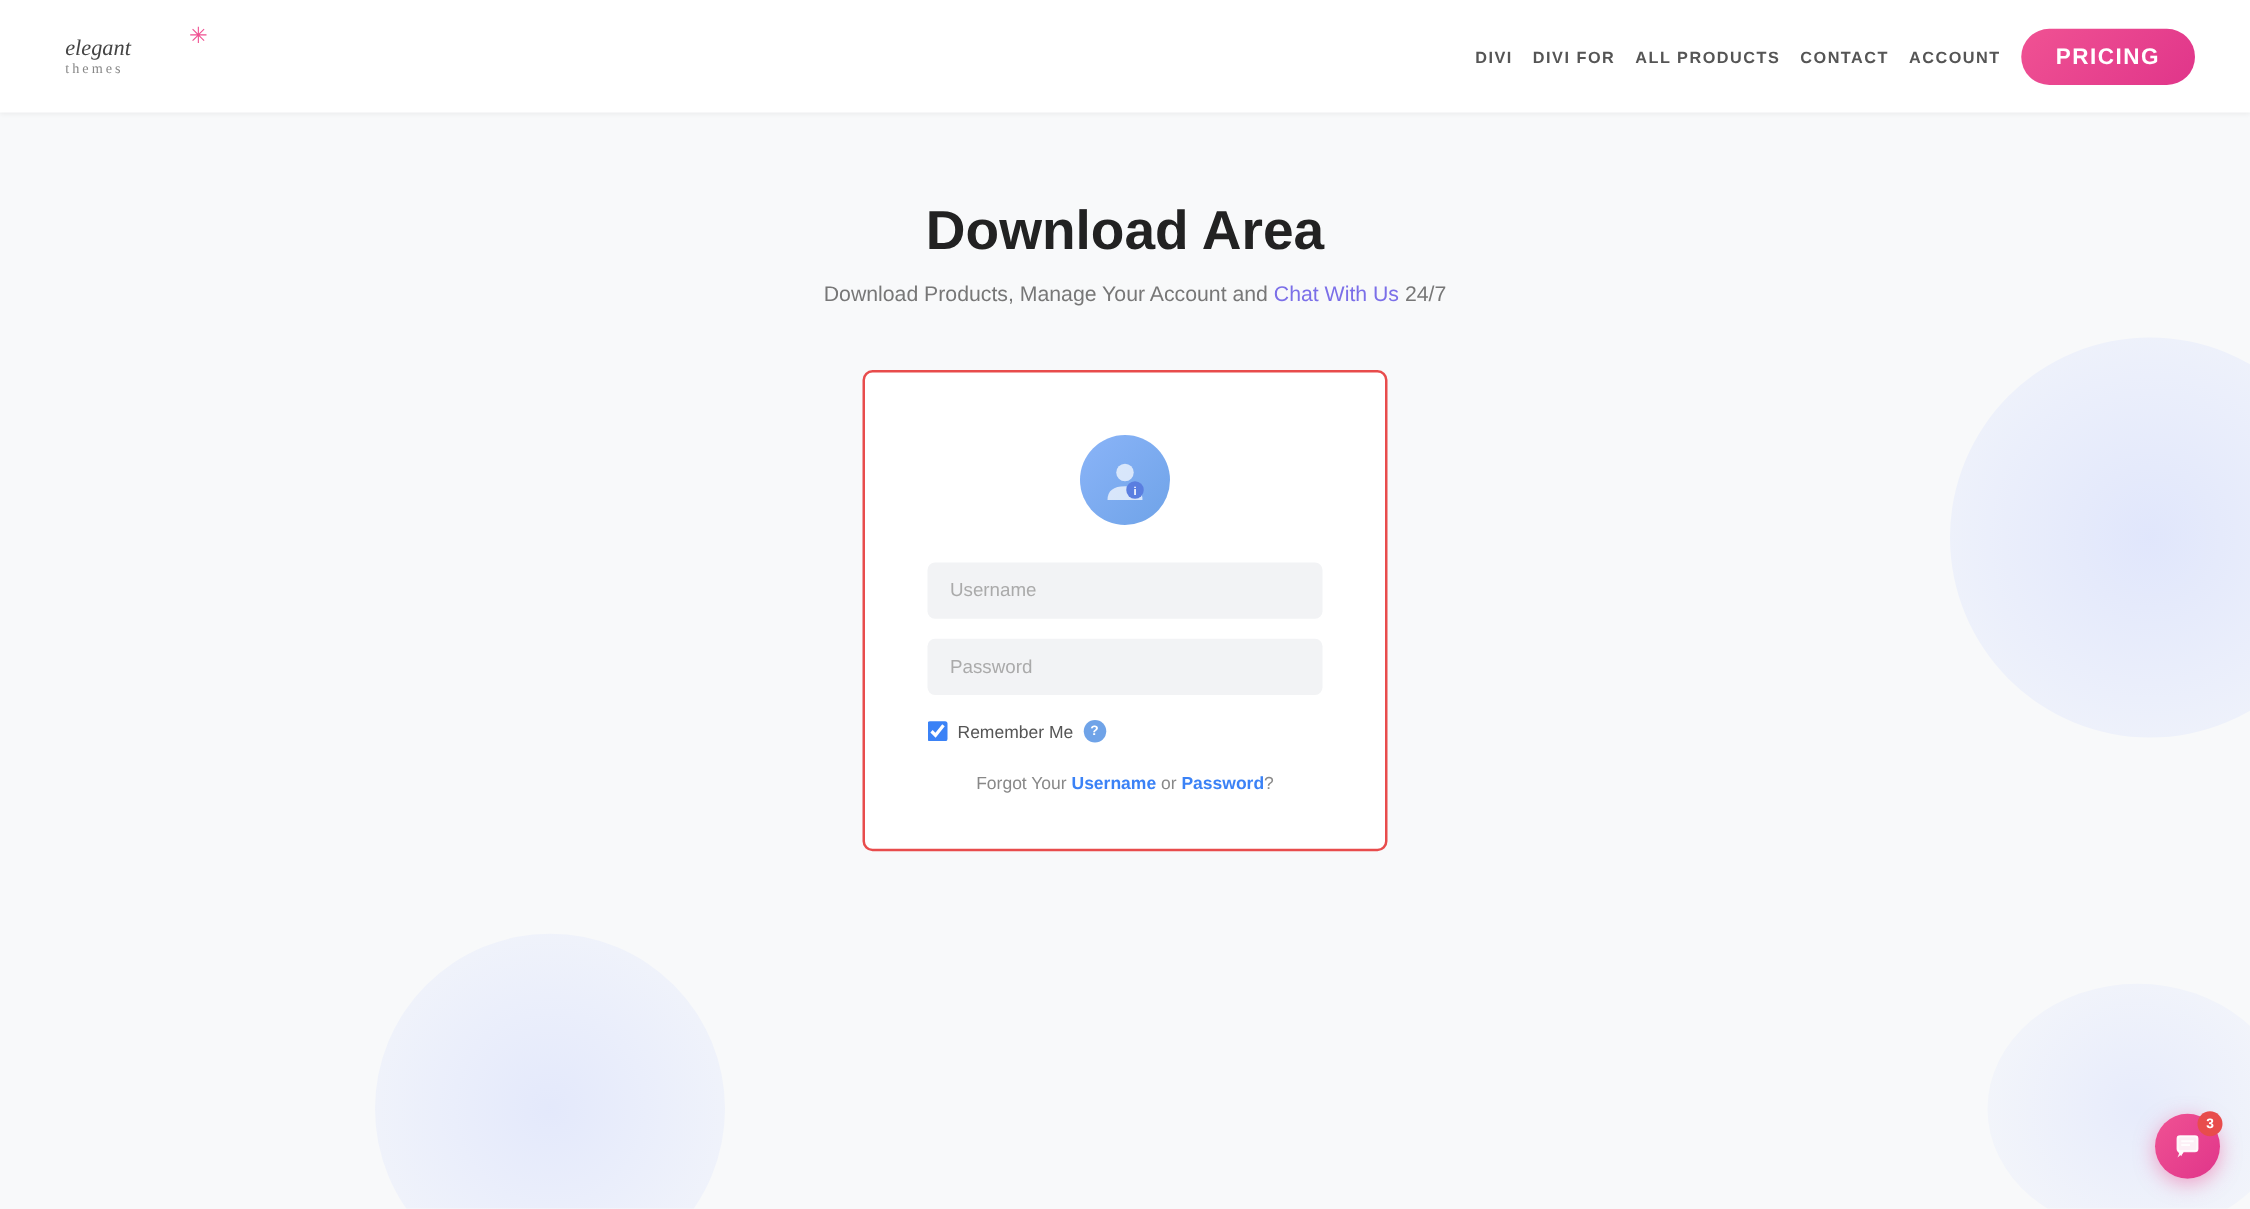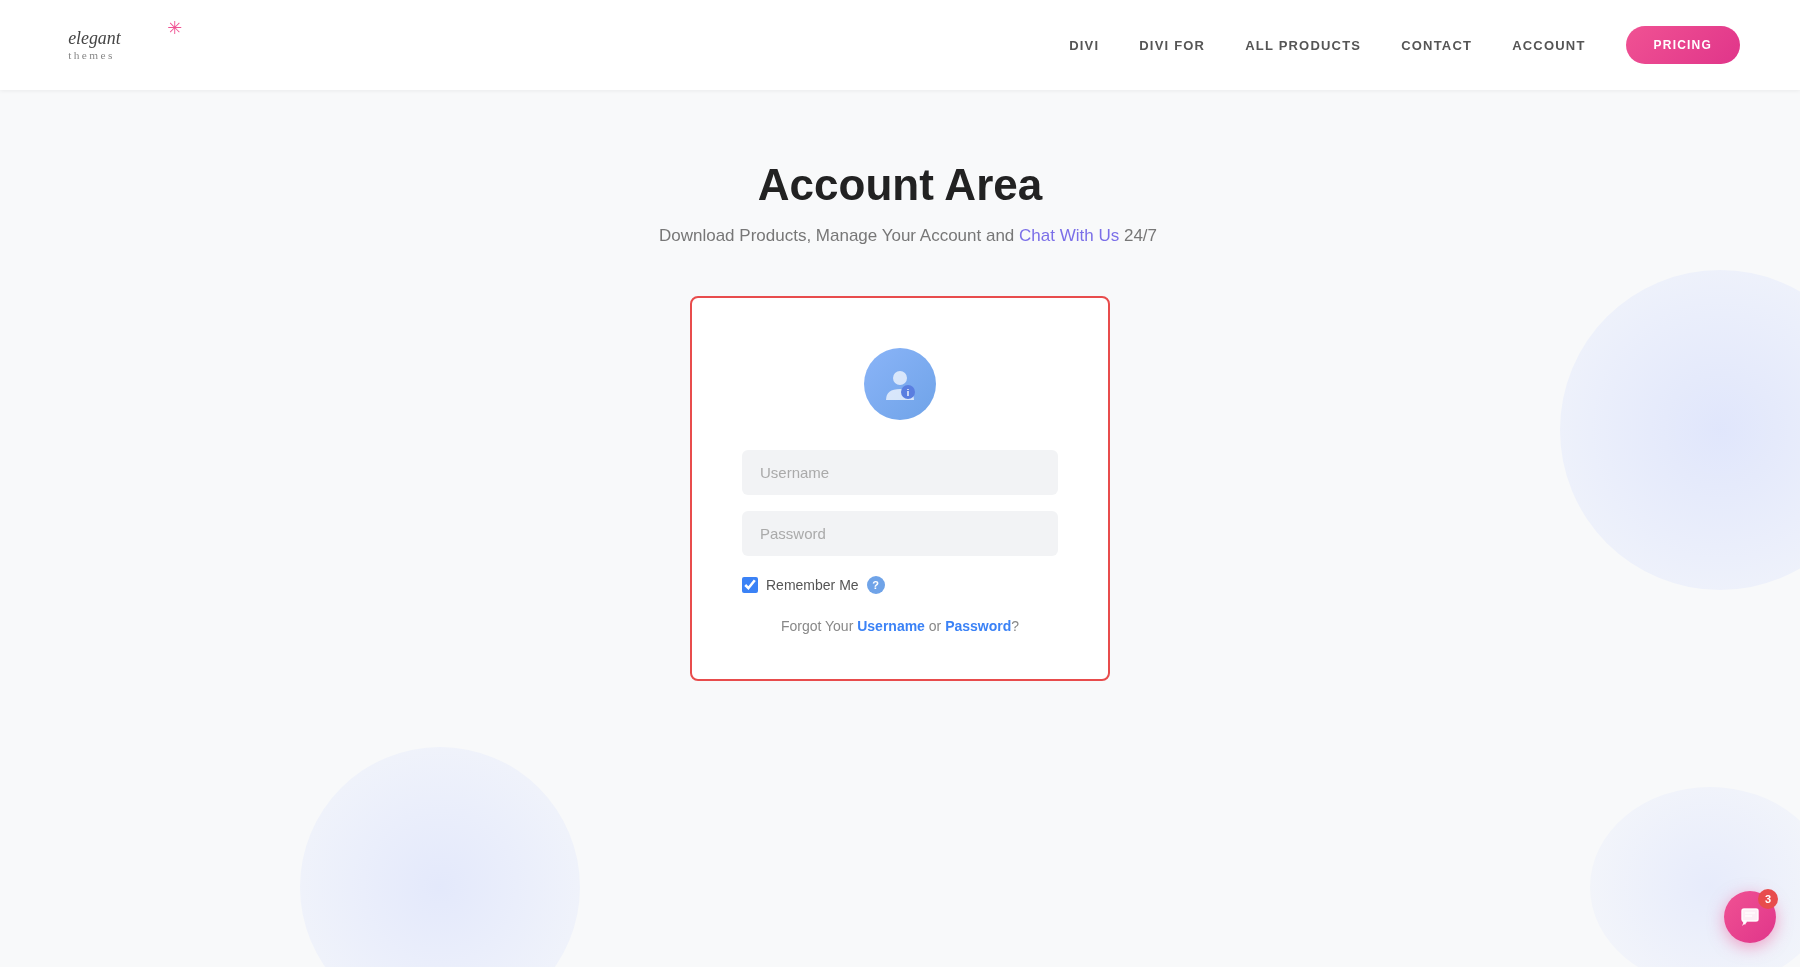--- a/index.html
+++ b/index.html
@@ -8,59 +8,59 @@
       background: #f8f9fa;
       min-height: 967px;
       color: #333;
     }
 
     
     header {
       display: flex;
       align-items: center;
       justify-content: space-between;
-      padding: 0 60px;
+      padding: 0 44px;
       height: 90px;
       background: #fff;
       box-shadow: 0 1px 4px rgba(0,0,0,0.06);
     }
 
     .logo-area {
       display: flex;
       align-items: center;
     }
 
     .logo-svg {
       width: 130px;
       height: 55px;
     }
 
     nav {
       display: flex;
       align-items: center;
-      gap: 40px;
+      gap: 16px;
     }
 
     .nav-link {
       font-size: 13px;
       font-weight: 600;
       letter-spacing: 1.2px;
       color: #555;
       text-decoration: none;
       text-transform: uppercase;
       cursor: pointer;
     }
 
     .pricing-btn {
       background: linear-gradient(135deg, #f05293, #e0358a);
       color: #fff;
       border: none;
       border-radius: 30px;
       padding: 12px 28px;
-      font-size: 12px;
+      font-size: 18px;
       font-weight: 700;
       letter-spacing: 1.2px;
       text-transform: uppercase;
       cursor: pointer;
       transition: opacity 0.2s;
     }
 
     
     main {
       display: flex;
@@ -302,21 +302,21 @@
     <a class="nav-link">ACCOUNT</a>
     <button class="pricing-btn">PRICING</button>
   </nav>
 </header>
 
 <main>
   <div class="blob-right"></div>
   <div class="blob-bottom-left"></div>
   <div class="blob-bottom-right"></div>
 
-  <h1 class="page-title">Account Area</h1>
+  <h1 class="page-title">Download Area</h1>
 
   <p class="page-subtitle">
     <span>Download Products, Manage Your Account and </span><a>Chat With Us</a><span> 24/7</span>
   </p>
 
   <div class="login-card">
 
     <div class="user-icon-circle">
       <svg class="user-icon-svg" viewBox="0 0 38 38" xmlns="http://www.w3.org/2000/svg">
 

